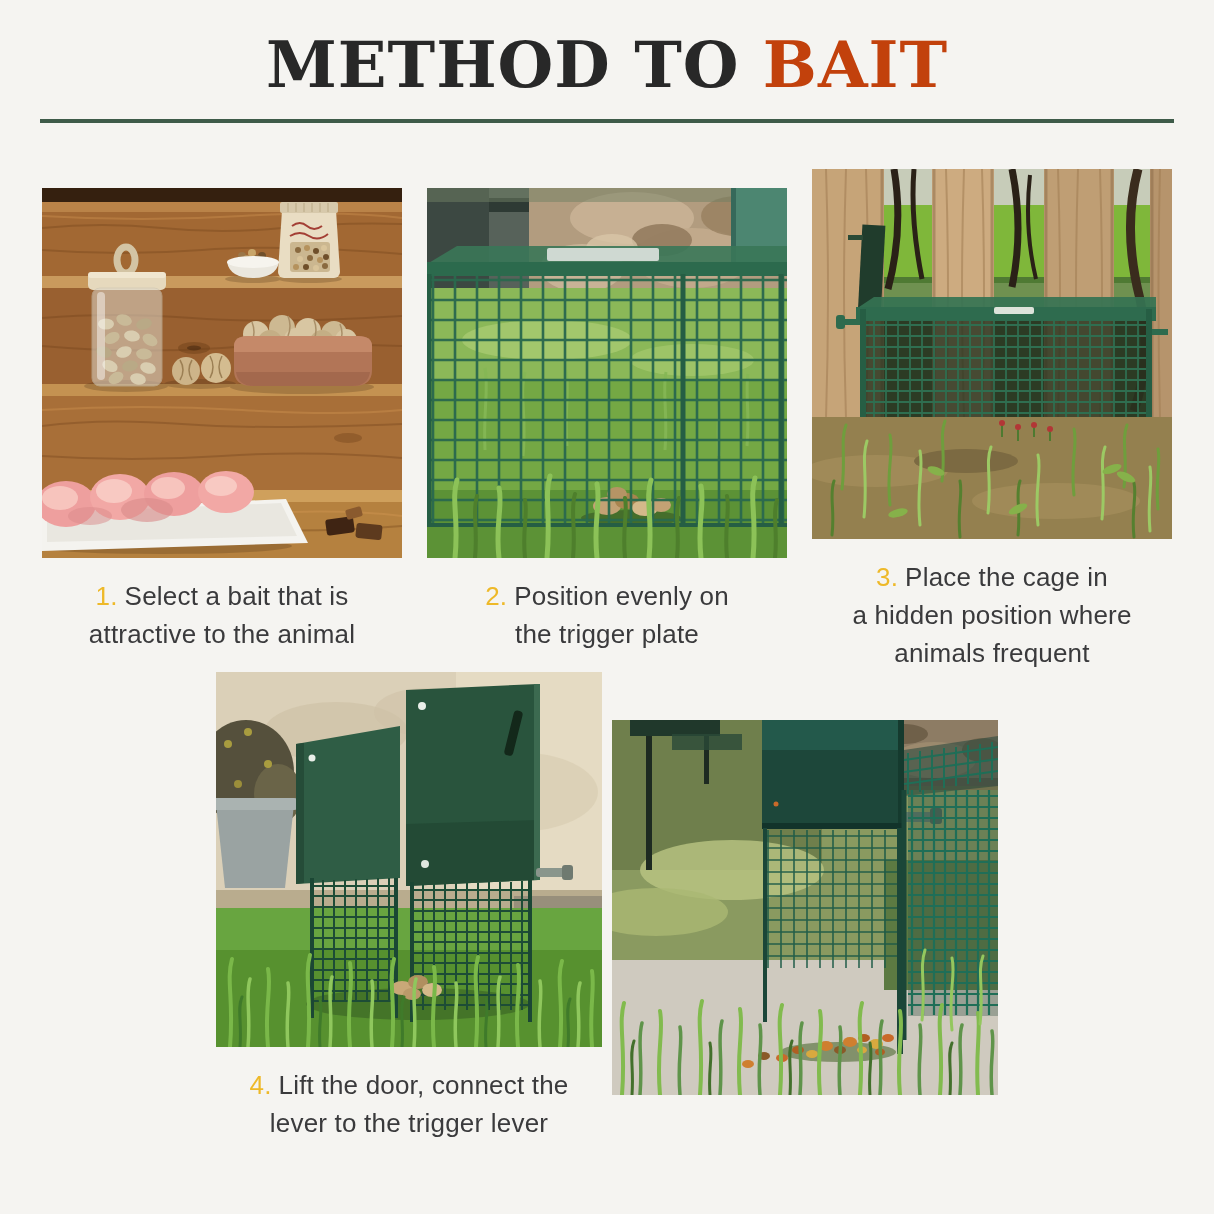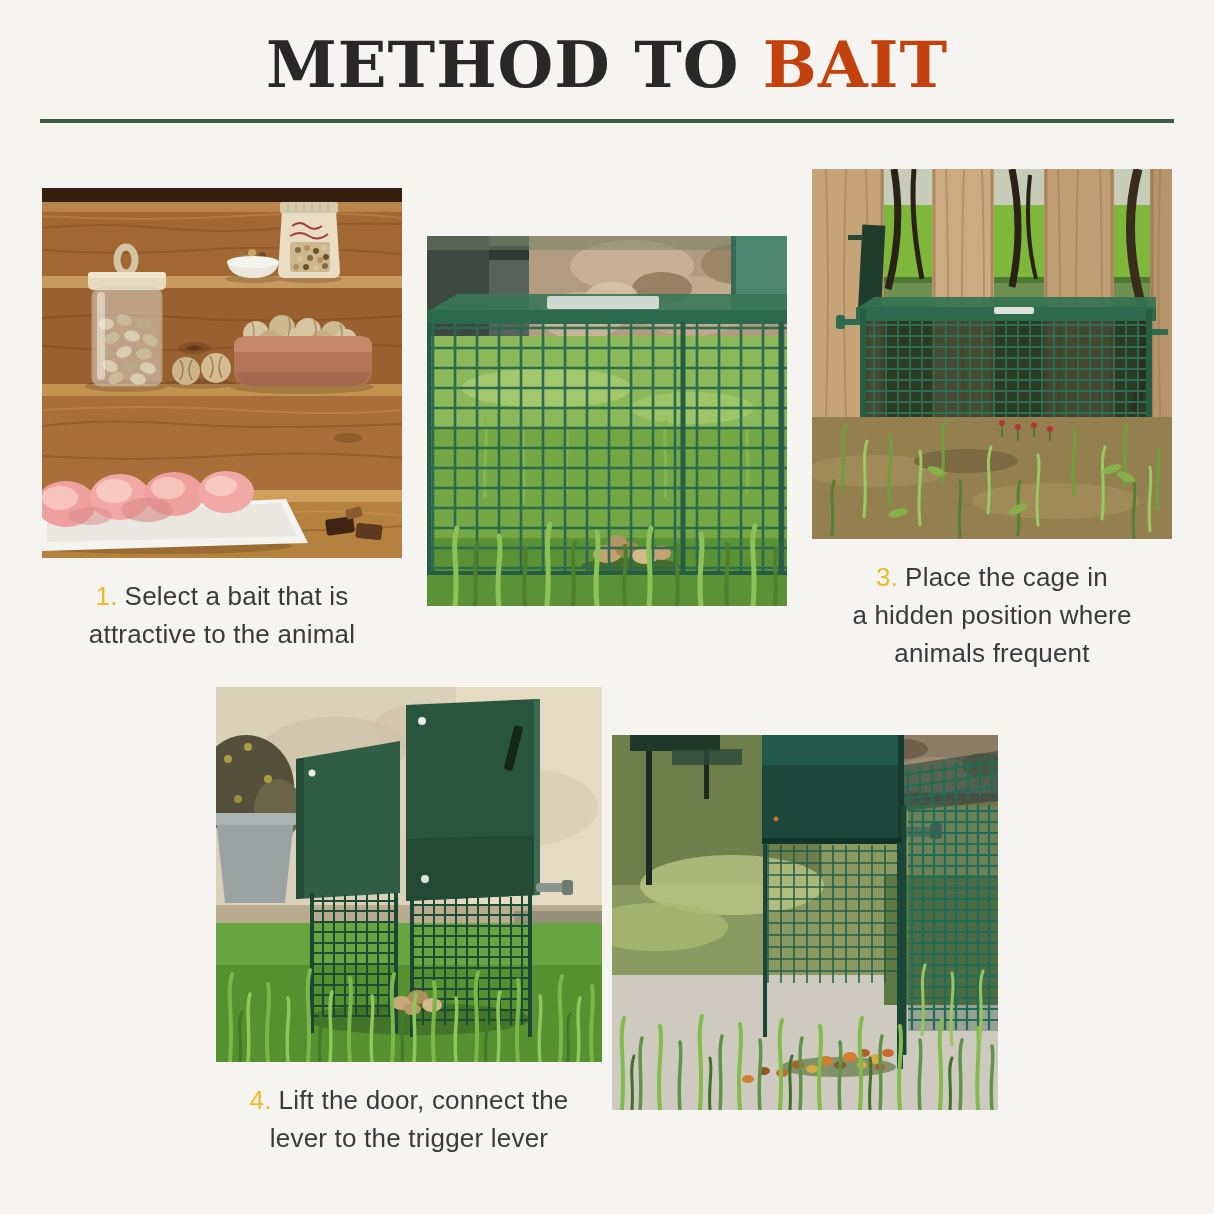--- a/index.html
+++ b/index.html
@@ -18,21 +18,21 @@
     font-family:"DejaVu Serif","Liberation Serif",serif;
     font-weight:700;font-size:64px;letter-spacing:1px;
     color:#282828;line-height:1.1;
   }
   .title .accent{color:#c2410c}
   .divider{height:4px;background:#3e5b49;margin:19px 40px 0 40px}
 
   
   .row{display:flex;justify-content:center;align-items:center}
   .row-top{gap:25px;margin-top:46px}
-  .row-bottom{gap:10px;margin-top:15px}
+  .row-bottom{gap:10px;margin-top:0}
   figure.step{margin:0}
   .photo{position:relative;overflow:hidden;background:#cfcabf;display:block}
   .photo svg{display:block}
   .photo-sm{width:360px;height:370px}
   .photo-lg{width:386px;height:375px}
 
   .caption{
     margin-top:19px;text-align:center;
     font-size:26px;line-height:38px;color:#3a3a3c;
     letter-spacing:.2px;
@@ -277,20 +277,22 @@
                 <path d="M98 370c-3 -28 3 -44 0 -58"></path>
               <path d="M146 370c3 -32 -3 -48 2 -64"></path>
                 <path d="M198 370c-3 -30 3 -46 0 -60"></path>
               <path d="M250 370c3 -28 -3 -44 2 -60"></path>
                 <path d="M300 370c-3 -30 3 -46 0 -62"></path>
               <path d="M348 370c3 -28 -3 -44 2 -58"></path>
             </g>
           </g>
         </svg>
       </div>
+      <figcaption class="caption"><span class="num">2.</span><span class="cap-text">Position evenly on
+the trigger plate</span></figcaption>
     </figure>
 
     <figure class="step">
       <div class="photo photo-sm" aria-label="cage-hidden-beside-wooden-fence">
         <svg width="360" height="370" viewBox="0 0 360 370">
 
           <g>
             <rect width="360" height="250" fill="#c7ccb9"></rect>
             <rect y="36" width="360" height="78" fill="#7fb73a"></rect>
             <rect y="108" width="360" height="10" fill="#4f7a33"></rect>

